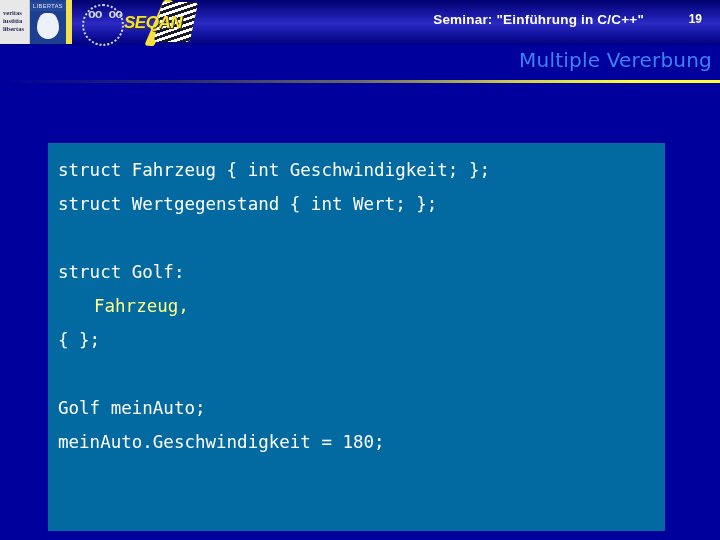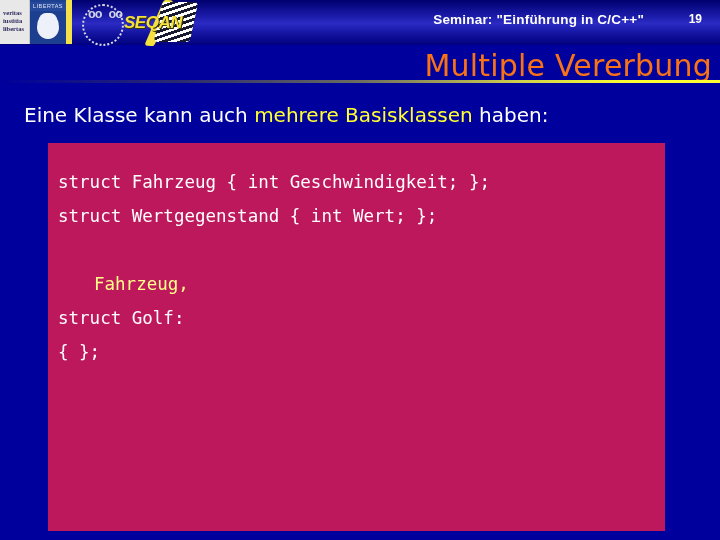--- a/index.html
+++ b/index.html
@@ -167,22 +167,22 @@
     background: #f5e03c;
     transform: skewX(-18deg) rotate(6deg);
     border-radius: 3px;
   }
 
   
   .title {
     position: absolute;
     right: 8px;
     top: 48px;
-    color: #f97316;
-    font-size: 30px;
+    color: #3b82f6;
+    font-size: 20px;
     font-weight: normal;
     letter-spacing: 0.2px;
     white-space: nowrap;
     text-align: right;
     font-family: "DejaVu Sans", sans-serif;
     margin-left: 19px;
   }
   .title-rule {
     position: absolute;
     left: 0;
@@ -210,23 +210,23 @@
   }
   .subtitle .hl { color: #ffff33; }
 
   
   .codebox {
     position: absolute;
     left: 48px;
     top: 143px;
     width: 617px;
     height: 388px;
-    background: #be185d;
+    background: #0369a1;
     box-sizing: border-box;
-    padding: 22px 0 0 10px;
+    padding: 10px 0 0 10px;
   }
   .code-line {
     font-family: "DejaVu Sans Mono", monospace;
     font-size: 17.5px;
     line-height: 34px;
     color: #ffffff;
     white-space: pre;
     height: 34px;
   }
   .code-line.blank { color: transparent; }
@@ -261,27 +261,26 @@
     <div class="dots-inner">oo
 oo</div>
     <div class="swoosh-edge"></div>
     <div class="swoosh"></div>
     <div class="seqan-word">SEQAN</div>
   </div>
 
   <div class="title">Multiple Vererbung</div>
   <div class="title-rule"></div>
 
-  <div class="subtitle">
-    <span>Eine Klasse kann auch </span><span class="hl">mehrere Basisklassen</span><span> haben:</span>
-  </div>
 
   <div class="codebox" id="codebox">
       <div class="code-line">struct Fahrzeug { int Geschwindigkeit; };</div>
       <div class="code-line">struct Wertgegenstand { int Wert; };</div>
       <div class="code-line blank"> </div>
+      <div class="code-line">struct Golf:</div>
       <div class="code-line accent indent">Fahrzeug,</div>
-      <div class="code-line">struct Golf:</div>
       <div class="code-line">{ };</div>
       <div class="code-line blank"> </div>
+      <div class="code-line">Golf meinAuto;</div>
+      <div class="code-line">meinAuto.Geschwindigkeit = 180;</div>
     </div>
 
 </div>
 
 </body></html>

